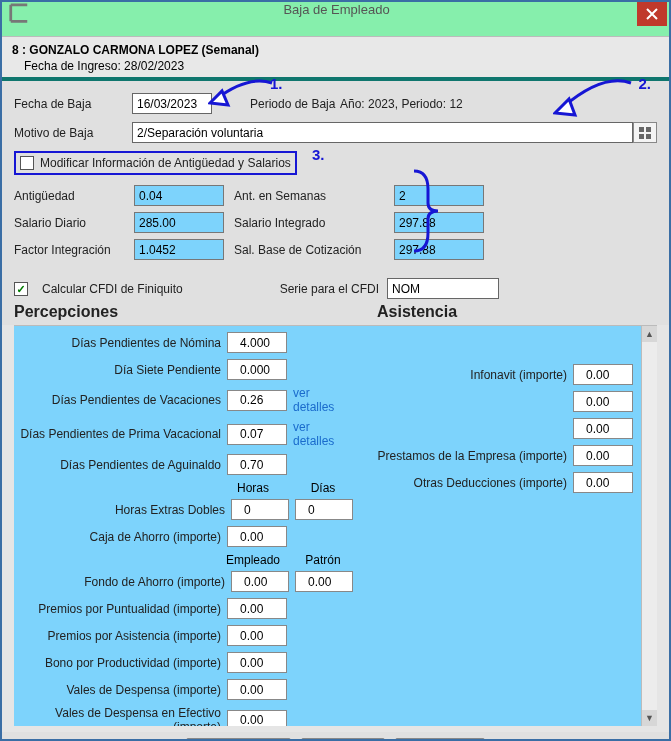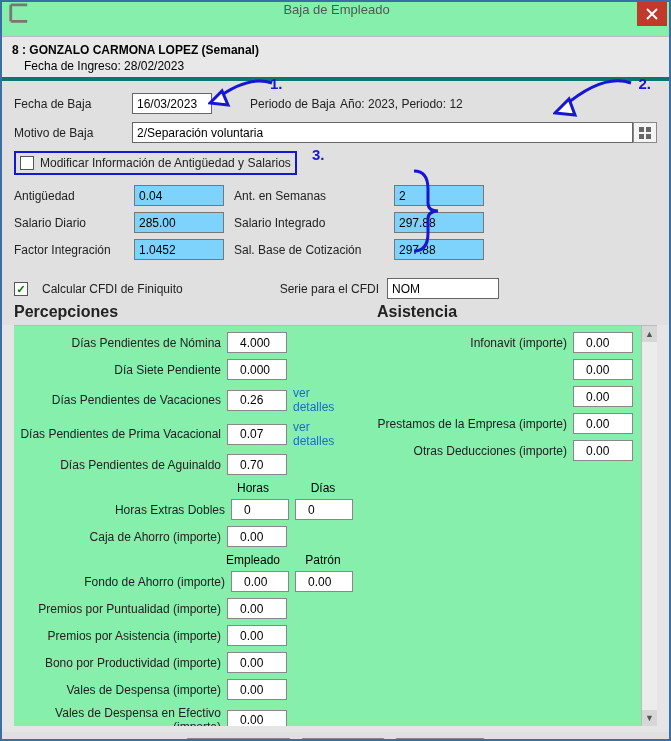--- a/index.html
+++ b/index.html
@@ -139,40 +139,40 @@
   .section-titles div:first-child { flex: 1; }
   .section-titles div:last-child { width: 280px; text-align: left; }
 
   
   .scroll-wrap {
     position: relative;
     margin: 0 12px 6px 12px;
     border-top: 1px solid #bbb;
   }
   .scroll-area {
-    background: #86efac;
+    background: #7dd3fc;
     height: 400px;
     overflow: hidden;
     padding: 6px 24px 6px 6px;
   }
   .vscroll {
     position: absolute; top: 0; right: 0; bottom: 0; width: 16px;
     background: #ececec; border-left: 1px solid #bbb;
   }
   .vscroll .up, .vscroll .down {
     height: 16px; background: #d7d7d7;
     display: flex; align-items: center; justify-content: center;
     color: #555; font-size: 9px;
   }
   .vscroll .down { position: absolute; bottom: 0; left: 0; right: 0; }
 
   
   .columns { display: flex; gap: 10px; }
   .col { flex: 1; }
-  .col.right { flex: 0 0 270px; }
+  .col.right { flex: 0 0 270px; margin-top: 32px; }
   .form-line {
     display: flex; align-items: center; justify-content: flex-end;
     margin-bottom: 6px; gap: 6px;
   }
   .form-line .lbl { text-align: right; flex: 1; }
   .num-input {
     width: 60px; height: 21px; border: 1px solid #888;
     background: #fff; padding: 0 12px; font-size: 12px;
   }
   .num-input.w { width: 58px; }

